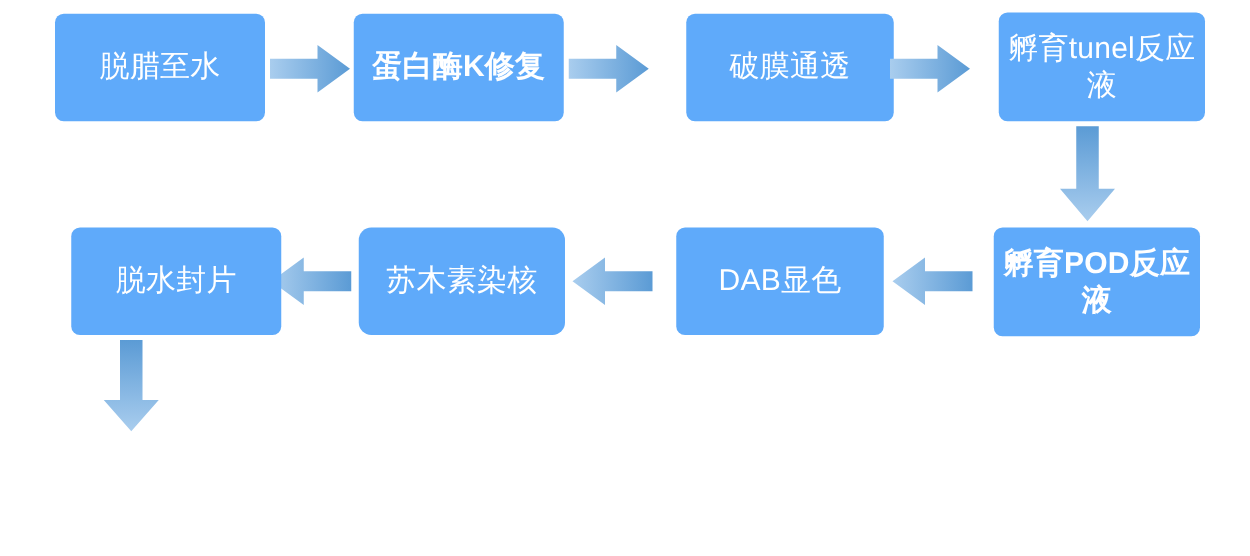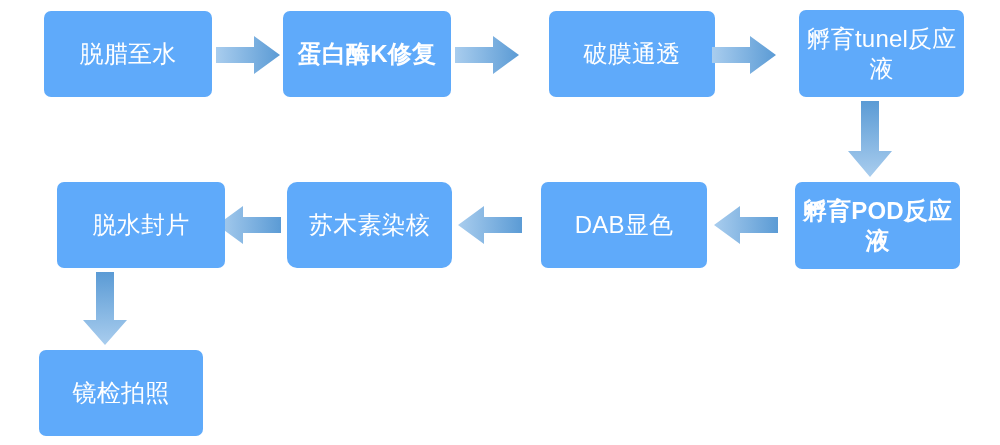--- a/index.html
+++ b/index.html
@@ -174,17 +174,14 @@
       <defs>
         <linearGradient id="gradD2" x1="0" y1="0" x2="0" y2="1">
           <stop offset="0%" stop-color="#5b9bd5"></stop>
           <stop offset="100%" stop-color="#a9cdee"></stop>
         </linearGradient>
       </defs>
       <polygon points="13,0 31,0 31,48 44,48 22,73 0,48 13,48" fill="url(#gradD2)"></polygon>
     </svg>
   </div>
 
-  <div class="node" style="left:39px; top:350px; width:164px; height:86px;">
-    <span class="label">镜检拍照</span>
-  </div>
 
 </div>
 
 </body></html>

